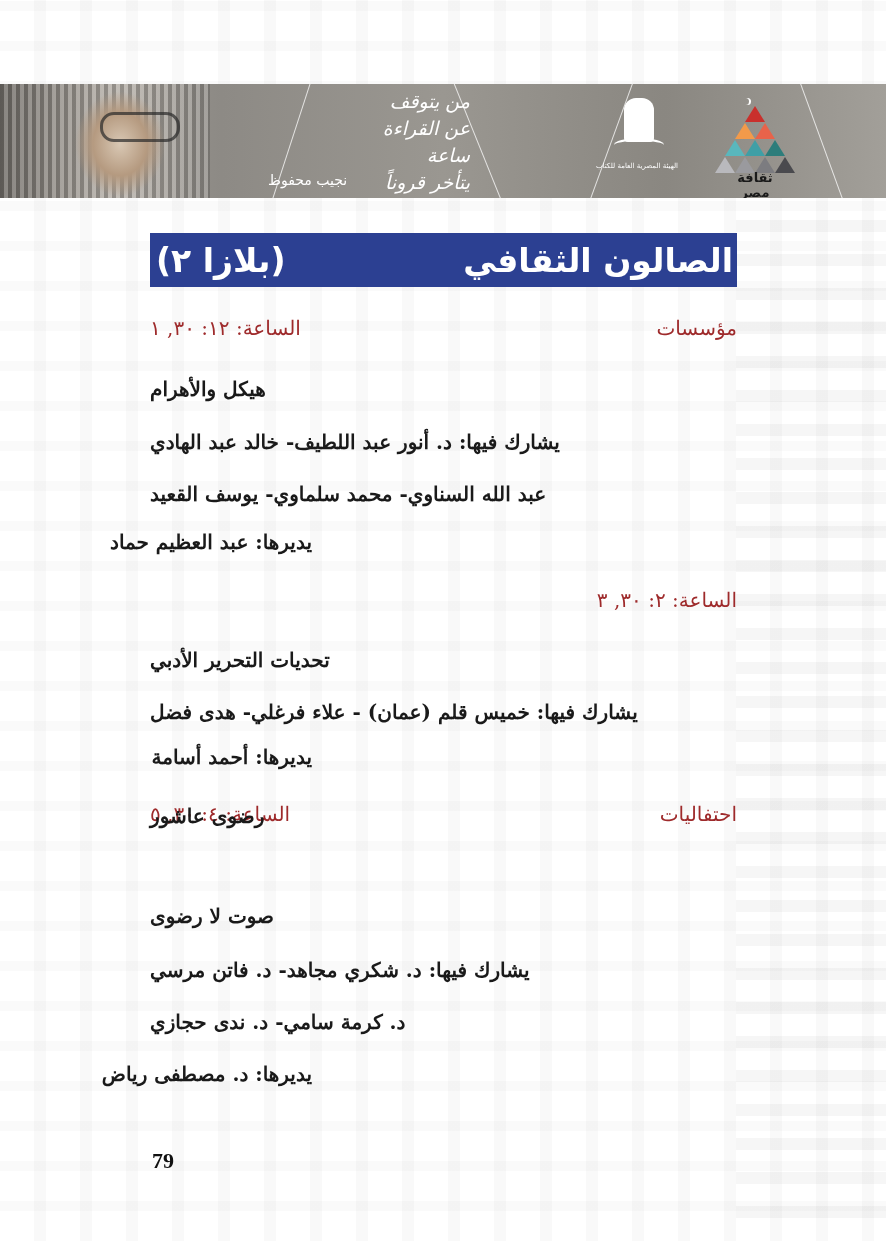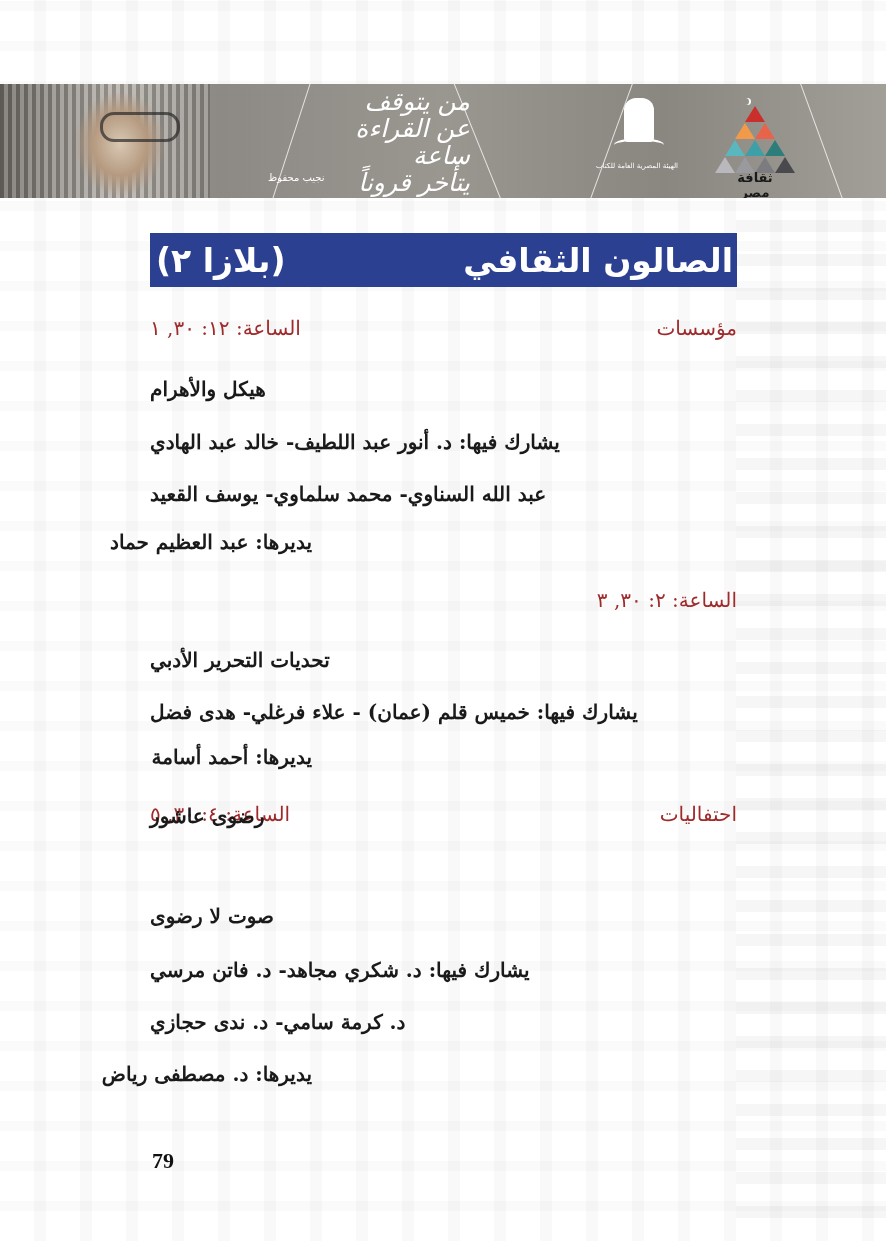--- a/index.html
+++ b/index.html
@@ -36,24 +36,24 @@
       position: absolute; left: 100px; top: 28px; width: 80px; height: 30px;
       border: 3px solid #2a2a2a; border-radius: 14px; border-left-width: 3px;
       opacity: 0.7;
     }
     .banner .diag {
       position: absolute; top: -10px; width: 1px; height: 140px; background: rgba(255,255,255,0.75);
     }
     .quote {
       position: absolute; left: 340px; top: 4px; width: 130px;
       color: #ffffff; font-family: "DejaVu Serif", serif; font-style: italic;
-      text-align: right; direction: rtl; font-size: 25px; line-height: 27px;
+      text-align: right; direction: rtl; font-size: 19px; line-height: 27px;
     }
     .quote-author {
-      position: absolute; left: 268px; top: 88px; color: #ffffff; font-size: 10px;
+      position: absolute; left: 268px; top: 88px; color: #ffffff; font-size: 14px;
       font-family: "DejaVu Sans", sans-serif; direction: rtl;
     }
     .gebo-logo { position: absolute; left: 600px; top: 14px; width: 78px; height: 92px; }
     .gebo-figure {
       position: absolute; left: 24px; top: 0; width: 30px; height: 44px; background: #ffffff;
       border-radius: 12px 12px 4px 4px;
     }
     .gebo-book {
       position: absolute; left: 14px; top: 40px; width: 50px; height: 14px;
       border-top: 3px solid #ffffff; border-radius: 50% 50% 0 0;

